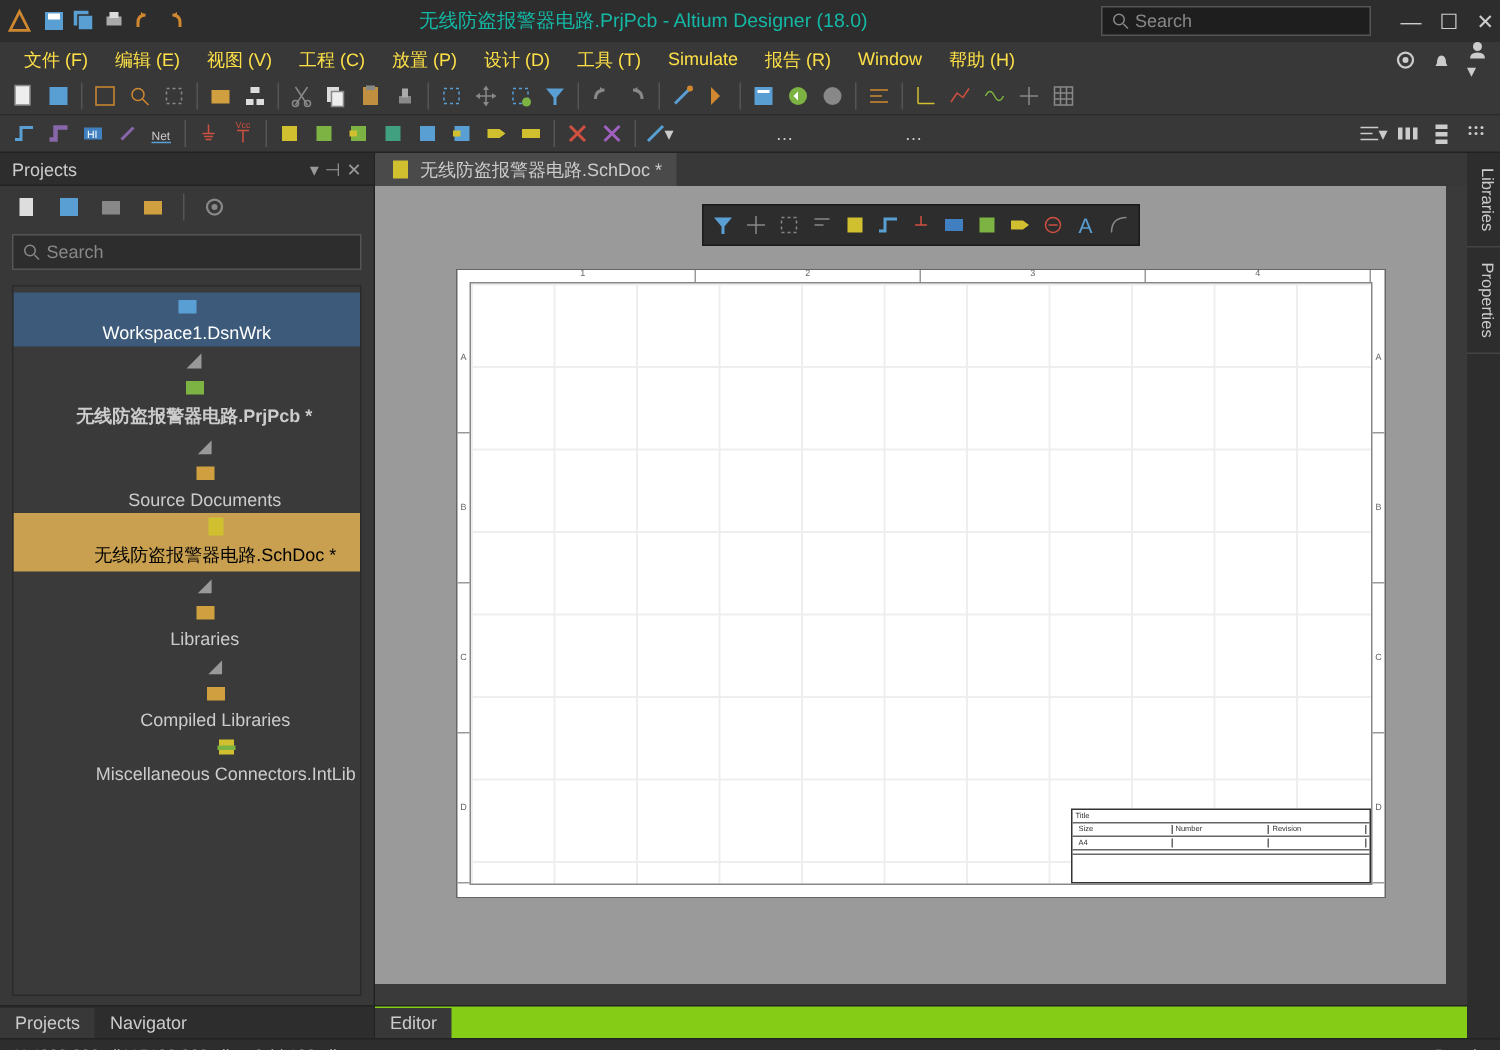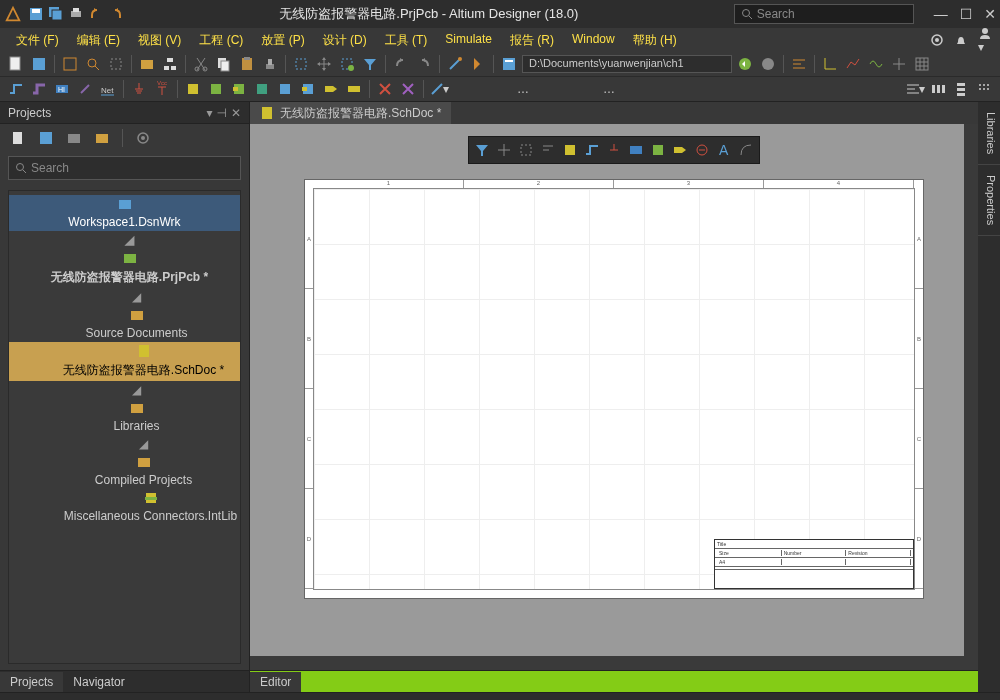--- a/index.html
+++ b/index.html
@@ -2,21 +2,21 @@
 <html><head>
 <meta charset="utf-8">
 <style>
 * { margin: 0; padding: 0; box-sizing: border-box; font-family: "Segoe UI", Arial, sans-serif; }
 body { background: #383838; color: #ccc; font-size: 12px; overflow: hidden; width: 1000px; height: 700px; }
 
 .titlebar { height: 28px; background: #2d2d2d; display: flex; align-items: center; padding: 0 4px; }
 .titlebar .logo { width: 18px; height: 18px; margin-right: 6px; }
 .titlebar .tb-icons { display: flex; gap: 4px; }
 .titlebar .tb-icon { width: 16px; height: 16px; display: flex; align-items: center; justify-content: center; cursor: pointer; }
-.titlebar .title { flex: 1; text-align: center; color: #e5e5e5; font-size: 13px; }
+.titlebar .title { flex: 1; text-align: center; color: #14b8a6; font-size: 13px; }
 .titlebar .search { width: 180px; height: 20px; background: #1e1e1e; border: 1px solid #555; display: flex; align-items: center; padding: 0 6px; color: #888; }
 .titlebar .winctrl { display: flex; gap: 12px; margin-left: 20px; }
 .titlebar .winctrl span { cursor: pointer; font-size: 14px; color: #ccc; }
 
 .menubar { height: 24px; background: #383838; display: flex; align-items: center; padding: 0 8px; justify-content: space-between; }
 .menubar .menus { display: flex; gap: 2px; }
 .menubar .menu-item { padding: 2px 8px; cursor: pointer; color: #fde047; font-size: 12px; }
 .menubar .right-icons { display: flex; gap: 10px; align-items: center; }
 
 .toolbar { background: #383838; padding: 2px 6px; display: flex; align-items: center; gap: 3px; flex-wrap: wrap; border-bottom: 1px solid #2a2a2a; }
@@ -275,21 +275,20 @@
         <path d="M4 2 L10 8 L4 14" fill="#d08830"></path>
       </svg>
     </span>
   <span class="tool-sep"></span>
   <span class="tool-btn">
       <svg width="16" height="16">
         <rect x="2" y="2" width="12" height="12" fill="#5a9fd4"></rect>
         <rect x="4" y="4" width="8" height="2" fill="#fff"></rect>
       </svg>
     </span>
-  <div class="path-field">D:\Documents\yuanwenjian\ch1</div>
   <span class="tool-btn">
       <svg width="16" height="16">
         <circle cx="8" cy="8" r="6" fill="#7cb342"></circle>
         <path d="M5 8 L8 5 L8 11 Z" fill="#fff"></path>
       </svg>
     </span>
   <span class="tool-btn">
       <svg width="16" height="16">
         <circle cx="8" cy="8" r="6" fill="#888"></circle>
       </svg>
@@ -565,21 +564,21 @@
           </span>
         <span>Libraries</span>
       </div>
       <div class="tree-item indent3">
         <span class="expander">◢</span>
         <span class="tree-icon">
             <svg width="14" height="14">
               <rect x="1" y="3" width="12" height="9" fill="#d0a040"></rect>
             </svg>
           </span>
-        <span>Compiled Projects</span>
+        <span>Compiled Libraries</span>
       </div>
       <div class="tree-item indent4">
         <span class="tree-icon">
             <svg width="14" height="14">
               <rect x="2" y="2" width="10" height="10" fill="#d0c030"></rect>
               <rect x="1" y="6" width="12" height="3" fill="#7cb342"></rect>
             </svg>
           </span>
         <span>Miscellaneous Connectors.IntLib</span>
       </div>

